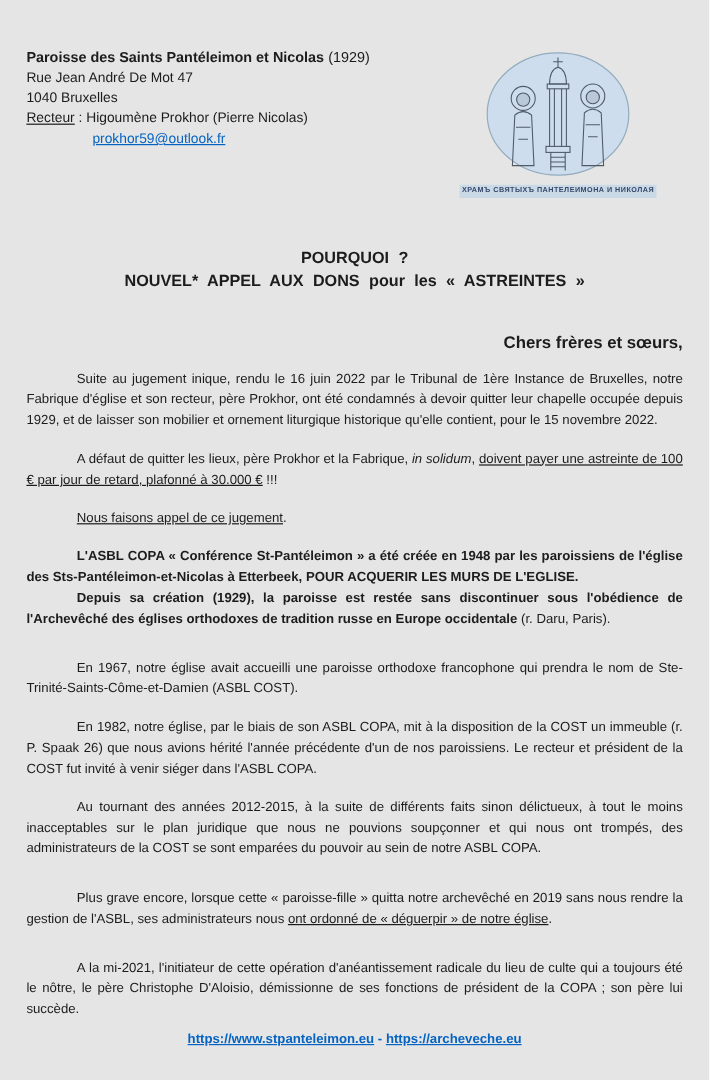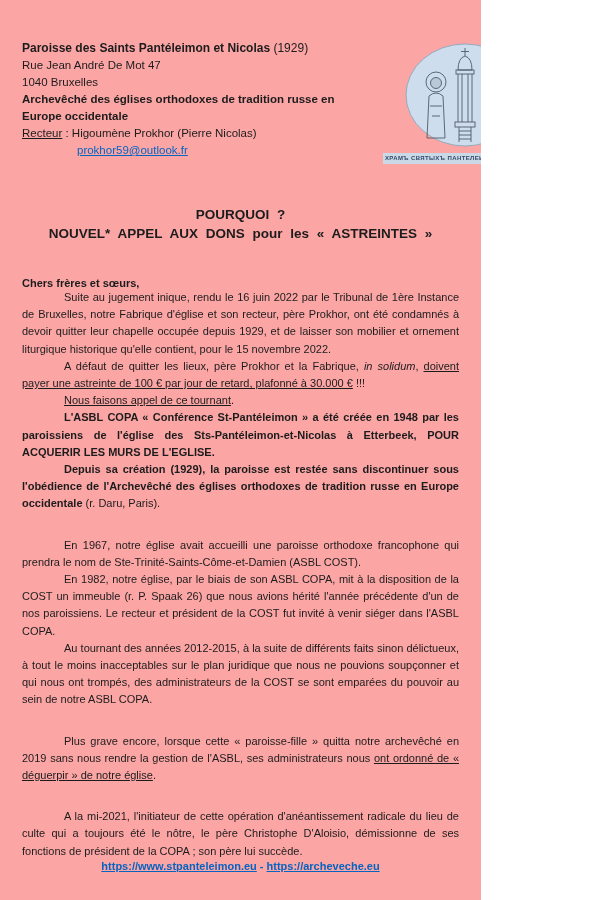--- a/index.html
+++ b/index.html
@@ -1,22 +1,22 @@
 <!DOCTYPE html>
 <html><head>
 <meta charset="utf-8">
 <style>
   * { margin: 0; padding: 0; box-sizing: border-box; }
   html, body { background: #ffffff; }
   body { font-family: "Liberation Sans", sans-serif; color: #1c1c1c; }
   .page {
     position: relative;
-    width: 481px;
+    width: 591px;
     height: 900px;
-    background: #fca5a5;
+    background: #e5e5e5;
     overflow: hidden;
   }
   
   .header {
     position: absolute;
     top: 40px;
     left: 22px;
     width: 345px;
     font-size: 11.5px;
     line-height: 17px;
@@ -61,23 +61,25 @@
   .doc-title {
     text-align: center;
     font-weight: bold;
     font-size: 13.5px;
     line-height: 19px;
     word-spacing: 4px;
   }
   .salutation {
     margin-top: 34px;
     font-weight: bold;
-    font-size: 11px;
+    font-size: 14px;
+    text-align: right;
   }
   .para {
+    margin-top: 15px;
     font-size: 11px;
     line-height: 17.2px;
     text-align: justify;
     text-indent: 42px;
   }
   .para.no-gap { margin-top: 0; }
   .para.big-gap { margin-top: 24px; }
   .para.med-gap { margin-top: 24px; }
   
   .footer {
@@ -94,21 +96,20 @@
 <body>
 
 <div class="page">
 
   <div class="header">
     <div class="parish-line">
       <span class="bold">Paroisse des Saints Pantéleimon et Nicolas</span><span class="normal"> (1929)</span>
     </div>
     <div>Rue Jean André De Mot 47</div>
     <div>1040 Bruxelles</div>
-    <div class="bold">Archevêché des églises orthodoxes de tradition russe en Europe occidentale</div>
     <div>
       <span class="underline">Recteur</span><span> : Higoumène Prokhor (Pierre Nicolas)</span>
     </div>
     <div class="email-line">
       <a class="link">prokhor59@outlook.fr</a>
     </div>
   </div>
 
   <div class="seal-wrap">
     <svg width="164" height="106" viewBox="0 0 164 106">
@@ -156,21 +157,21 @@
 
     <div class="salutation">Chers frères et sœurs,</div>
 
     <p class="para">Suite au jugement inique, rendu le 16 juin 2022 par le Tribunal de 1ère Instance de Bruxelles, notre Fabrique d'église et son recteur, père Prokhor, ont été condamnés à devoir quitter leur chapelle occupée depuis 1929, et de laisser son mobilier et ornement liturgique historique qu'elle contient, pour le 15 novembre 2022.</p>
 
     <p class="para">
       <span>A défaut de quitter les lieux, père Prokhor et la Fabrique, </span><span class="italic">in solidum</span><span>, </span><span class="underline">doivent payer une astreinte de 100 € par jour de retard, plafonné à 30.000 €</span><span> !!!</span>
     </p>
 
     <p class="para">
-      <span class="underline">Nous faisons appel de ce tournant</span><span>.</span>
+      <span class="underline">Nous faisons appel de ce jugement</span><span>.</span>
     </p>
 
     <p class="para bold">L'ASBL COPA « Conférence St-Pantéleimon » a été créée en 1948 par les paroissiens de l'église des Sts-Pantéleimon-et-Nicolas à Etterbeek, POUR ACQUERIR LES MURS DE L'EGLISE.</p>
 
     <p class="para no-gap">
       <span class="bold">Depuis sa création (1929), la paroisse est restée sans discontinuer sous l'obédience de l'Archevêché des églises orthodoxes de tradition russe en Europe occidentale</span><span> (r. Daru, Paris).</span>
     </p>
 
     <p class="para big-gap">En 1967, notre église avait accueilli une paroisse orthodoxe francophone qui prendra le nom de Ste-Trinité-Saints-Côme-et-Damien (ASBL COST).</p>
 

